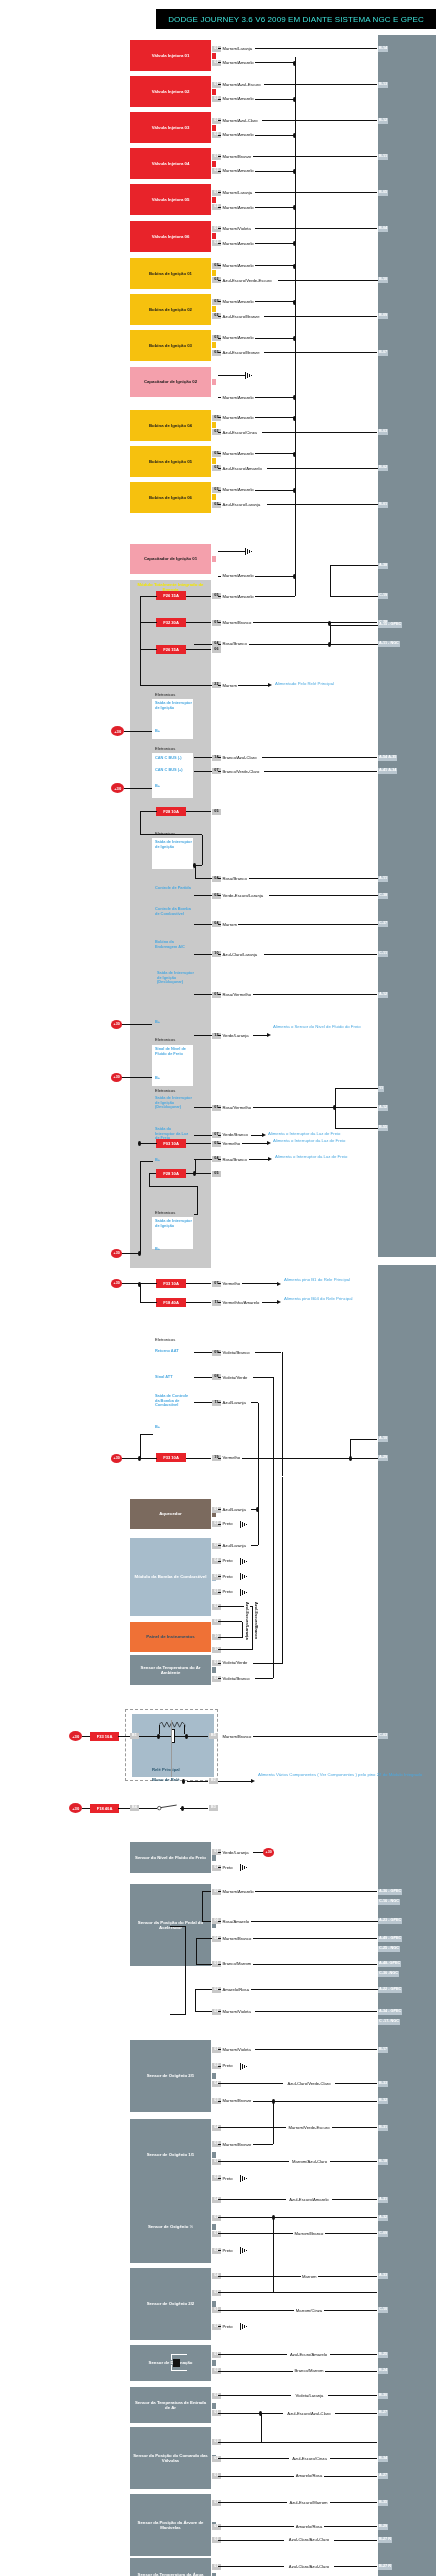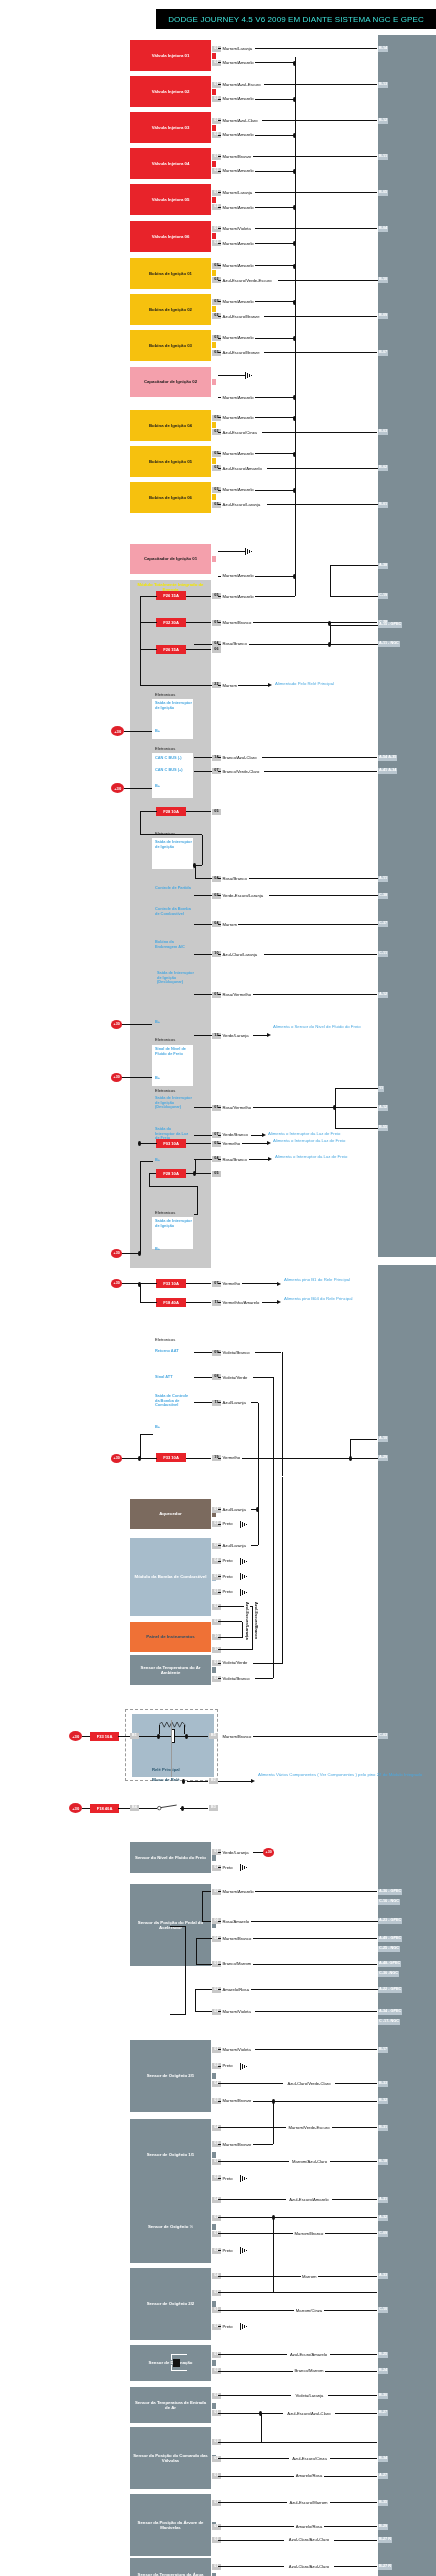--- a/index.html
+++ b/index.html
@@ -123,21 +123,21 @@
   .relay-body{ position:absolute; background:#a7bccb; }
   .relay-cap{ position:absolute; font-size:4.2px; color:#2b5871; font-weight:bold; }
 
   
   .ksq{ position:absolute; width:6.7px; height:7.7px; background:#111; }
   .kline{ position:absolute; background:#fff; }
 </style>
 </head>
 <body>
 
-<div id="title-bar">DODGE JOURNEY 4.5 V6 2009 EM DIANTE SISTEMA NGC E GPEC</div>
+<div id="title-bar">DODGE JOURNEY 3.6 V6 2009 EM DIANTE SISTEMA NGC E GPEC</div>
 
 <div class="ecu-bar" style="top:35px;height:1222px;"></div>
 <div class="ecu-bar" style="top:1265px;height:1895px;"></div>
 
 <div id="diagram">
     <div class="v" style="left: 295px; top: 57px; height: 526px;"></div>
     <div class="blk c-red" style="top: 40px; height: 31px;">Válvula Injetora 01</div>
     <div class="notch" style="top: 53px; background: rgb(232, 35, 42);"></div>
     <div class="pin" style="left: 212px; top: 46px;">01</div>
     <div class="wlabel" style="left: 222px; top: 46px;">Marrom/Laranja</div>

